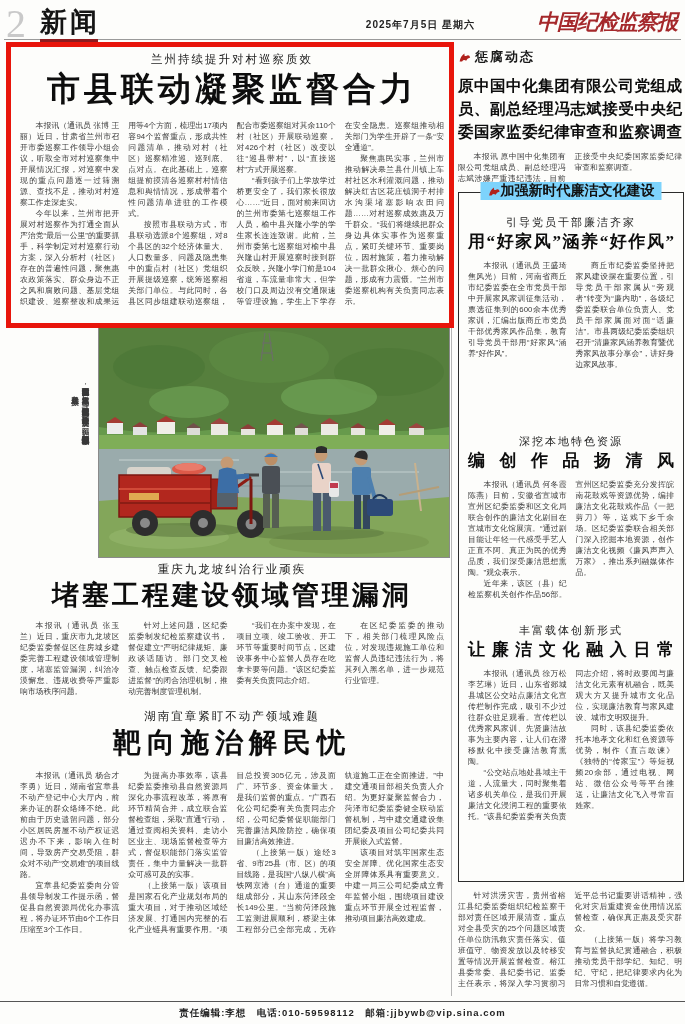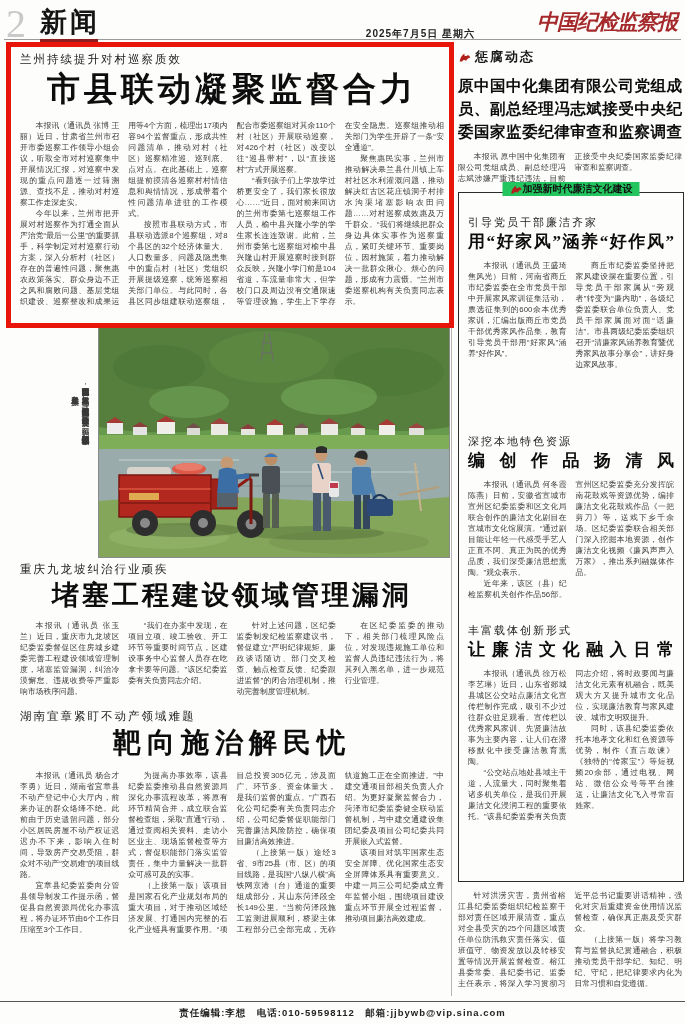--- a/index.html
+++ b/index.html
@@ -11,30 +11,30 @@
   .serif{font-family:"Liberation Serif","DejaVu Serif",serif;}
 
   
   .pagenum{position:absolute;left:6px;top:0px;font-size:40px;color:#c9c9c9;
     font-family:"Liberation Serif","DejaVu Serif",serif;font-weight:400;}
   .section-title{position:absolute;left:40px;top:4px;font-size:27px;font-weight:bold;
     font-family:"Liberation Serif","DejaVu Serif",serif;color:#141414;letter-spacing:3px;}
   .header-rule{position:absolute;left:4px;top:39px;width:677px;height:1px;background:#9a9a9a;}
   .red-underline{position:absolute;left:40px;top:39px;width:58px;height:4px;background:#8e1d20;}
   .header-date{position:absolute;right:210px;top:18px;font-size:10px;font-weight:bold;color:#222;
-    letter-spacing:1px;white-space:nowrap;margin-top:9px;}
+    letter-spacing:1px;white-space:nowrap;}
   .masthead{position:absolute;right:8px;top:8px;font-size:21px;font-weight:bold;color:#a5282b;
     font-family:"Liberation Serif","DejaVu Serif",serif;font-style:italic;letter-spacing:-1px;white-space:nowrap;}
 
   
   .highlight-box{position:absolute;left:6px;top:42px;width:438px;height:276px;
     border:5px solid #e8150b;z-index:30;pointer-events:none;}
 
   
-  .kicker{font-size:11.5px;color:#1d1d1d;letter-spacing:2px;}
+  .kicker{font-size:11.5px;color:#1d1d1d;text-align:center;letter-spacing:2px;}
   .headline{font-family:"Liberation Serif","DejaVu Serif",serif;font-weight:bold;color:#0d0d0d;
     text-align:center;}
   .body-cols{font-size:7.8px;line-height:11px;text-align:justify;color:#3a3a3a;overflow:hidden;}
   .body-cols p{margin:0;text-indent:2em;}
   .cols4{column-count:4;column-gap:9px;}
   .cols2{column-count:2;column-gap:9px;}
 
   
   .lead{position:absolute;left:20px;top:52px;width:424px;}
   .lead .headline{font-size:33px;letter-spacing:4px;margin-top:4px;}
@@ -59,22 +59,22 @@
   
   .rightcol{position:absolute;left:458px;top:48px;width:224px;}
   .sec-tag{display:flex;align-items:center;gap:4px;font-size:13px;font-weight:bold;color:#1a1a1a;
     font-family:"Liberation Serif","DejaVu Serif",serif;letter-spacing:2px;text-align:right;}
   .bird{width:13px;height:13px;flex:0 0 auto;}
   .case-headline{font-size:15.5px;line-height:23px;font-family:"Liberation Serif","DejaVu Serif",serif;
     font-weight:bold;color:#0d0d0d;text-align:justify;text-align-last:justify;margin-top:8px;}
   .case-body{height:40px;margin-top:8px;}
 
   .culture-box{position:absolute;left:458px;top:192px;width:224px;height:688px;border:1.5px solid #2c2c2c;}
-  .box-label{position:absolute;left:50%;top:-11px;transform:translateX(-50%);background:#22c55e;
-    padding:0 7px;display:flex;align-items:center;gap:0;font-size:10px;font-weight:bold;
+  .box-label{position:absolute;left:50%;top:-11px;transform:translateX(-50%);background:#7dd3fc;
+    padding:0 7px;display:flex;align-items:center;gap:0;font-size:14px;font-weight:bold;
     font-family:"Liberation Serif","DejaVu Serif",serif;white-space:nowrap;color:#111;}
   .c-art{padding:0 9px;}
   .c-art .kicker{font-size:11px;}
   .c-art .headline{font-size:17px;text-align:justify;text-align-last:justify;margin-top:3px;}
   .c-body{margin-top:7px;}
   .c1{margin-top:22px;} .c1 .c-body{height:156px;}
   .c2{margin-top:18px;} .c2 .c-body{height:128px;}
   .c3{margin-top:16px;} .c3 .c-body{height:172px;}
 
   .right-cont{position:absolute;left:458px;top:890px;width:224px;height:102px;}
@@ -259,22 +259,22 @@
         </g>
       </svg>
     </div>
   </section>
 
   <section class="article-b">
     <div class="kicker">重庆九龙坡纠治行业顽疾</div>
     <h2 class="headline" style="margin:0;">堵塞工程建设领域管理漏洞</h2>
     <div class="body-cols cols4 ab-body">
       <p>本报讯（通讯员 张玉兰）近日，重庆市九龙坡区纪委监委督促区住房城乡建委完善工程建设领域管理制度，堵塞监管漏洞，纠治冷漠懈怠、违规收费等严重影响市场秩序问题。</p>
+      <p>针对上述问题，区纪委监委制发纪检监察建议书，督促建立“严明纪律规矩、廉政谈话随访、部门交叉检查、触点检查反馈、纪委跟进监督”的闭合治理机制，推动完善制度管理机制。</p>
       <p>“我们在办案中发现，在项目立项、竣工验收、开工环节等重要时间节点，区建设事务中心监督人员存在吃拿卡要等问题。”该区纪委监委有关负责同志介绍。</p>
-      <p>针对上述问题，区纪委监委制发纪检监察建议书，督促建立“严明纪律规矩、廉政谈话随访、部门交叉检查、触点检查反馈、纪委跟进监督”的闭合治理机制，推动完善制度管理机制。</p>
       <p>在区纪委监委的推动下，相关部门梳理风险点位，对发现违规施工单位和监督人员违纪违法行为，将其列入黑名单，进一步规范行业管理。</p>
 
     </div>
   </section>
 
   <section class="article-c">
     <div class="kicker">湖南宜章紧盯不动产领域难题</div>
     <h2 class="headline" style="margin:0;">靶向施治解民忧</h2>
     <div class="body-cols cols4 ac-body">
       <p>本报讯（通讯员 杨合才 李勇）近日，湖南省宜章县不动产登记中心大厅内，前来办证的群众络绎不绝。此前由于历史遗留问题，部分小区居民房屋不动产权证迟迟办不下来，影响入住时间，导致房产交易受阻，群众对不动产“交易难”的项目线路。</p>

